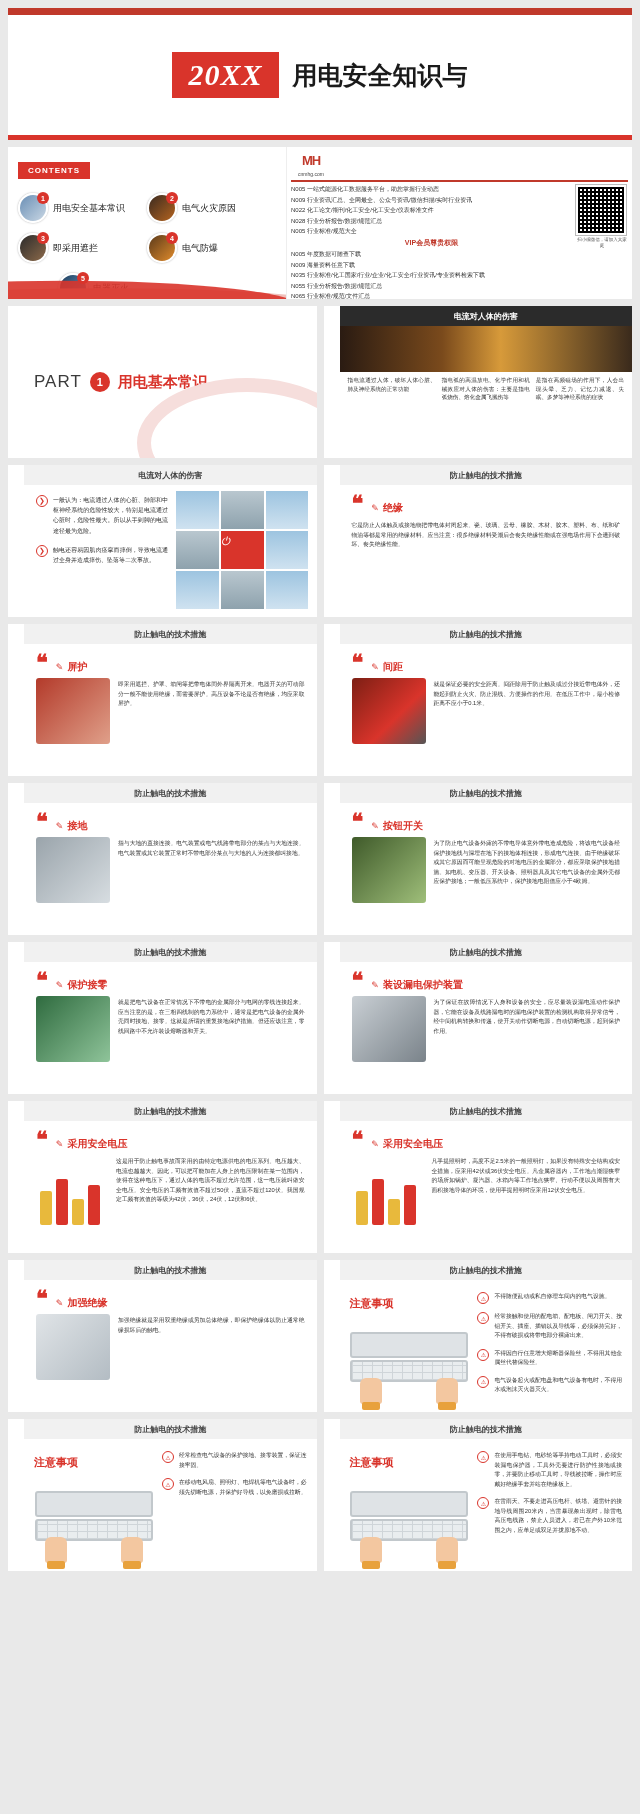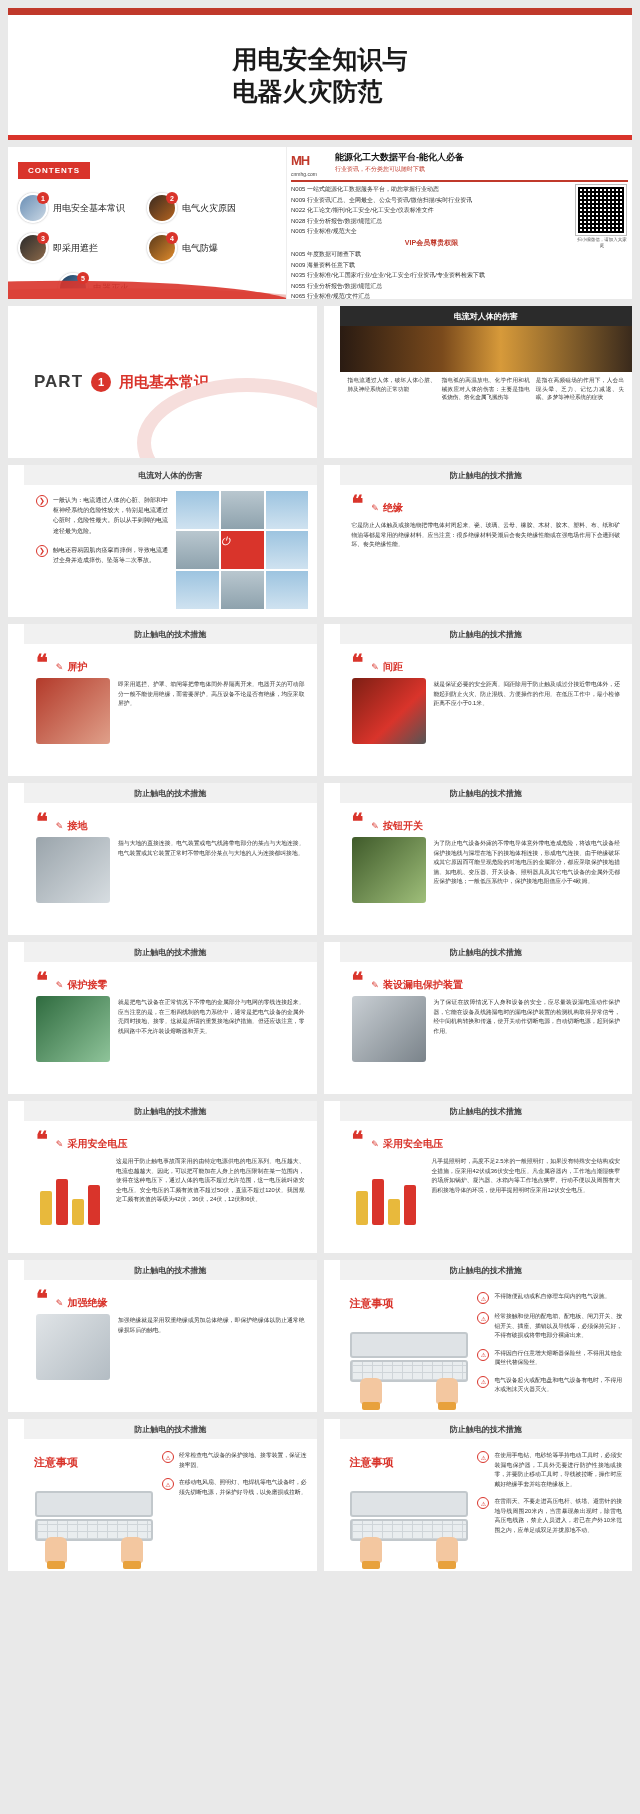--- a/index.html
+++ b/index.html
@@ -70,42 +70,42 @@
   }
   .contents-wave2 {
     position: absolute; left: 0; bottom: 0; width: 100%; height: 18px;
     background: #f0c0bb; clip-path: ellipse(85% 100% at 35% 140%);
   }
   .s-contents .right { flex: 1; border-left: 1px solid #eee; padding: 4px; }
 
   
   .promo { font-size: 6px; color: #333; line-height: 1.5; }
   .promo-top { display: flex; gap: 4px; border-bottom: 2px solid #c0392b; padding-bottom: 2px; }
-  .promo-logo { width: 40px; text-align: left; }
+  .promo-logo { width: 40px; text-align: center; }
   .promo-logo .mh { color: #c0392b; font-weight: bold; font-size: 13px; letter-spacing: -1px;}
   .promo-logo .dom { font-size: 5px; color: #444; }
   .promo-head { font-size: 9px; font-weight: bold; color: #111; }
   .promo-sub { color: #c0392b; font-size: 6px; }
   .promo-body { display: flex; gap: 4px; margin-top: 3px; }
   .promo-list { flex: 1; }
   .promo-list div { margin-bottom: 1.5px; }
   .qr { width: 52px; }
   .qr-box {
     width: 50px; height: 50px;
     background:
       repeating-linear-gradient(90deg,#000 0 2px,#fff 2px 4px),
       repeating-linear-gradient(0deg,#000 0 2px,#fff 2px 4px);
     background-blend-mode: multiply; border: 2px solid #fff; outline: 1px solid #bbb;
   }
   .qr-cap { font-size: 4.5px; text-align: center; color: #555; margin-top: 2px; line-height: 1.3;}
   .vip-title { color: #c0392b; font-weight: bold; font-size: 7px; text-align: center; margin: 2px 0; }
 
   
   .s-part { height: 152px; display: flex; align-items: center; padding-left: 26px; position: relative; }
-  .part-label { font-size: 17px; font-weight: bold; color: #3b3b3b; letter-spacing: 1px; }
+  .part-label { font-size: 17px; font-weight: normal; color: #3b3b3b; letter-spacing: 1px; }
   .part-circle {
     width: 20px; height: 20px; border-radius: 50%; background: #d9342b; color: #fff;
     display: inline-flex; align-items: center; justify-content: center; font-size: 11px;
     font-weight: bold; margin: 0 8px;
   }
   .part-title { font-size: 15px; font-weight: bold; color: #d9342b; }
   .part-wave {
     position: absolute; right: -40px; bottom: -50px; width: 220px; height: 130px;
     border-radius: 50%; border: 14px solid #f6dedc;
   }
@@ -202,23 +202,23 @@
   .n-tx { font-size: 5.8px; color: #333; line-height: 1.65; text-align: justify; }
 </style>
 </head>
 <body>
 
 <div class="page">
 
   <div class="slide slide-full s-title">
     <div class="topbar"></div>
     <div class="body">
+      <div class="yearbox">20XX</div>
       <div class="title-text">
         <div>用电安全知识与</div>
-        <div>电器火灾防范</div>
       </div>
     </div>
     <div class="botbar"></div>
   </div>
 
   <div class="slide slide-full s-contents">
     <div class="left">
       <div class="contents-tag">CONTENTS</div>
       <div class="toc-grid">
         <div class="toc-row">
@@ -260,24 +260,20 @@
       </div>
       <div class="contents-wave2"></div>
       <div class="contents-wave"></div>
     </div>
     <div class="right">
       <div class="promo">
         <div class="promo-top">
           <div class="promo-logo">
             <div class="mh">MH</div>
             <div class="dom">cnmhg.com</div>
-          </div>
-          <div style="flex:1">
-            <div class="promo-head">能源化工大数据平台-能化人必备</div>
-            <div class="promo-sub">行业资讯，不分类您可以随时下载</div>
           </div>
         </div>
         <div class="promo-body">
           <div class="promo-list">
             <div>N005 一站式能源化工数据服务平台，助您掌握行业动态</div>
             <div>N009 行业资讯汇总、全网最全、公众号资讯/微信扫描/实时行业资讯</div>
             <div>N022 化工论文/期刊/化工安全/化工安全/仪表标准文件</div>
             <div>N028 行业分析报告/数据/规范汇总</div>
             <div>N005 行业标准/规范大全</div>
             <div class="vip-title">VIP会员尊贵权限</div>

